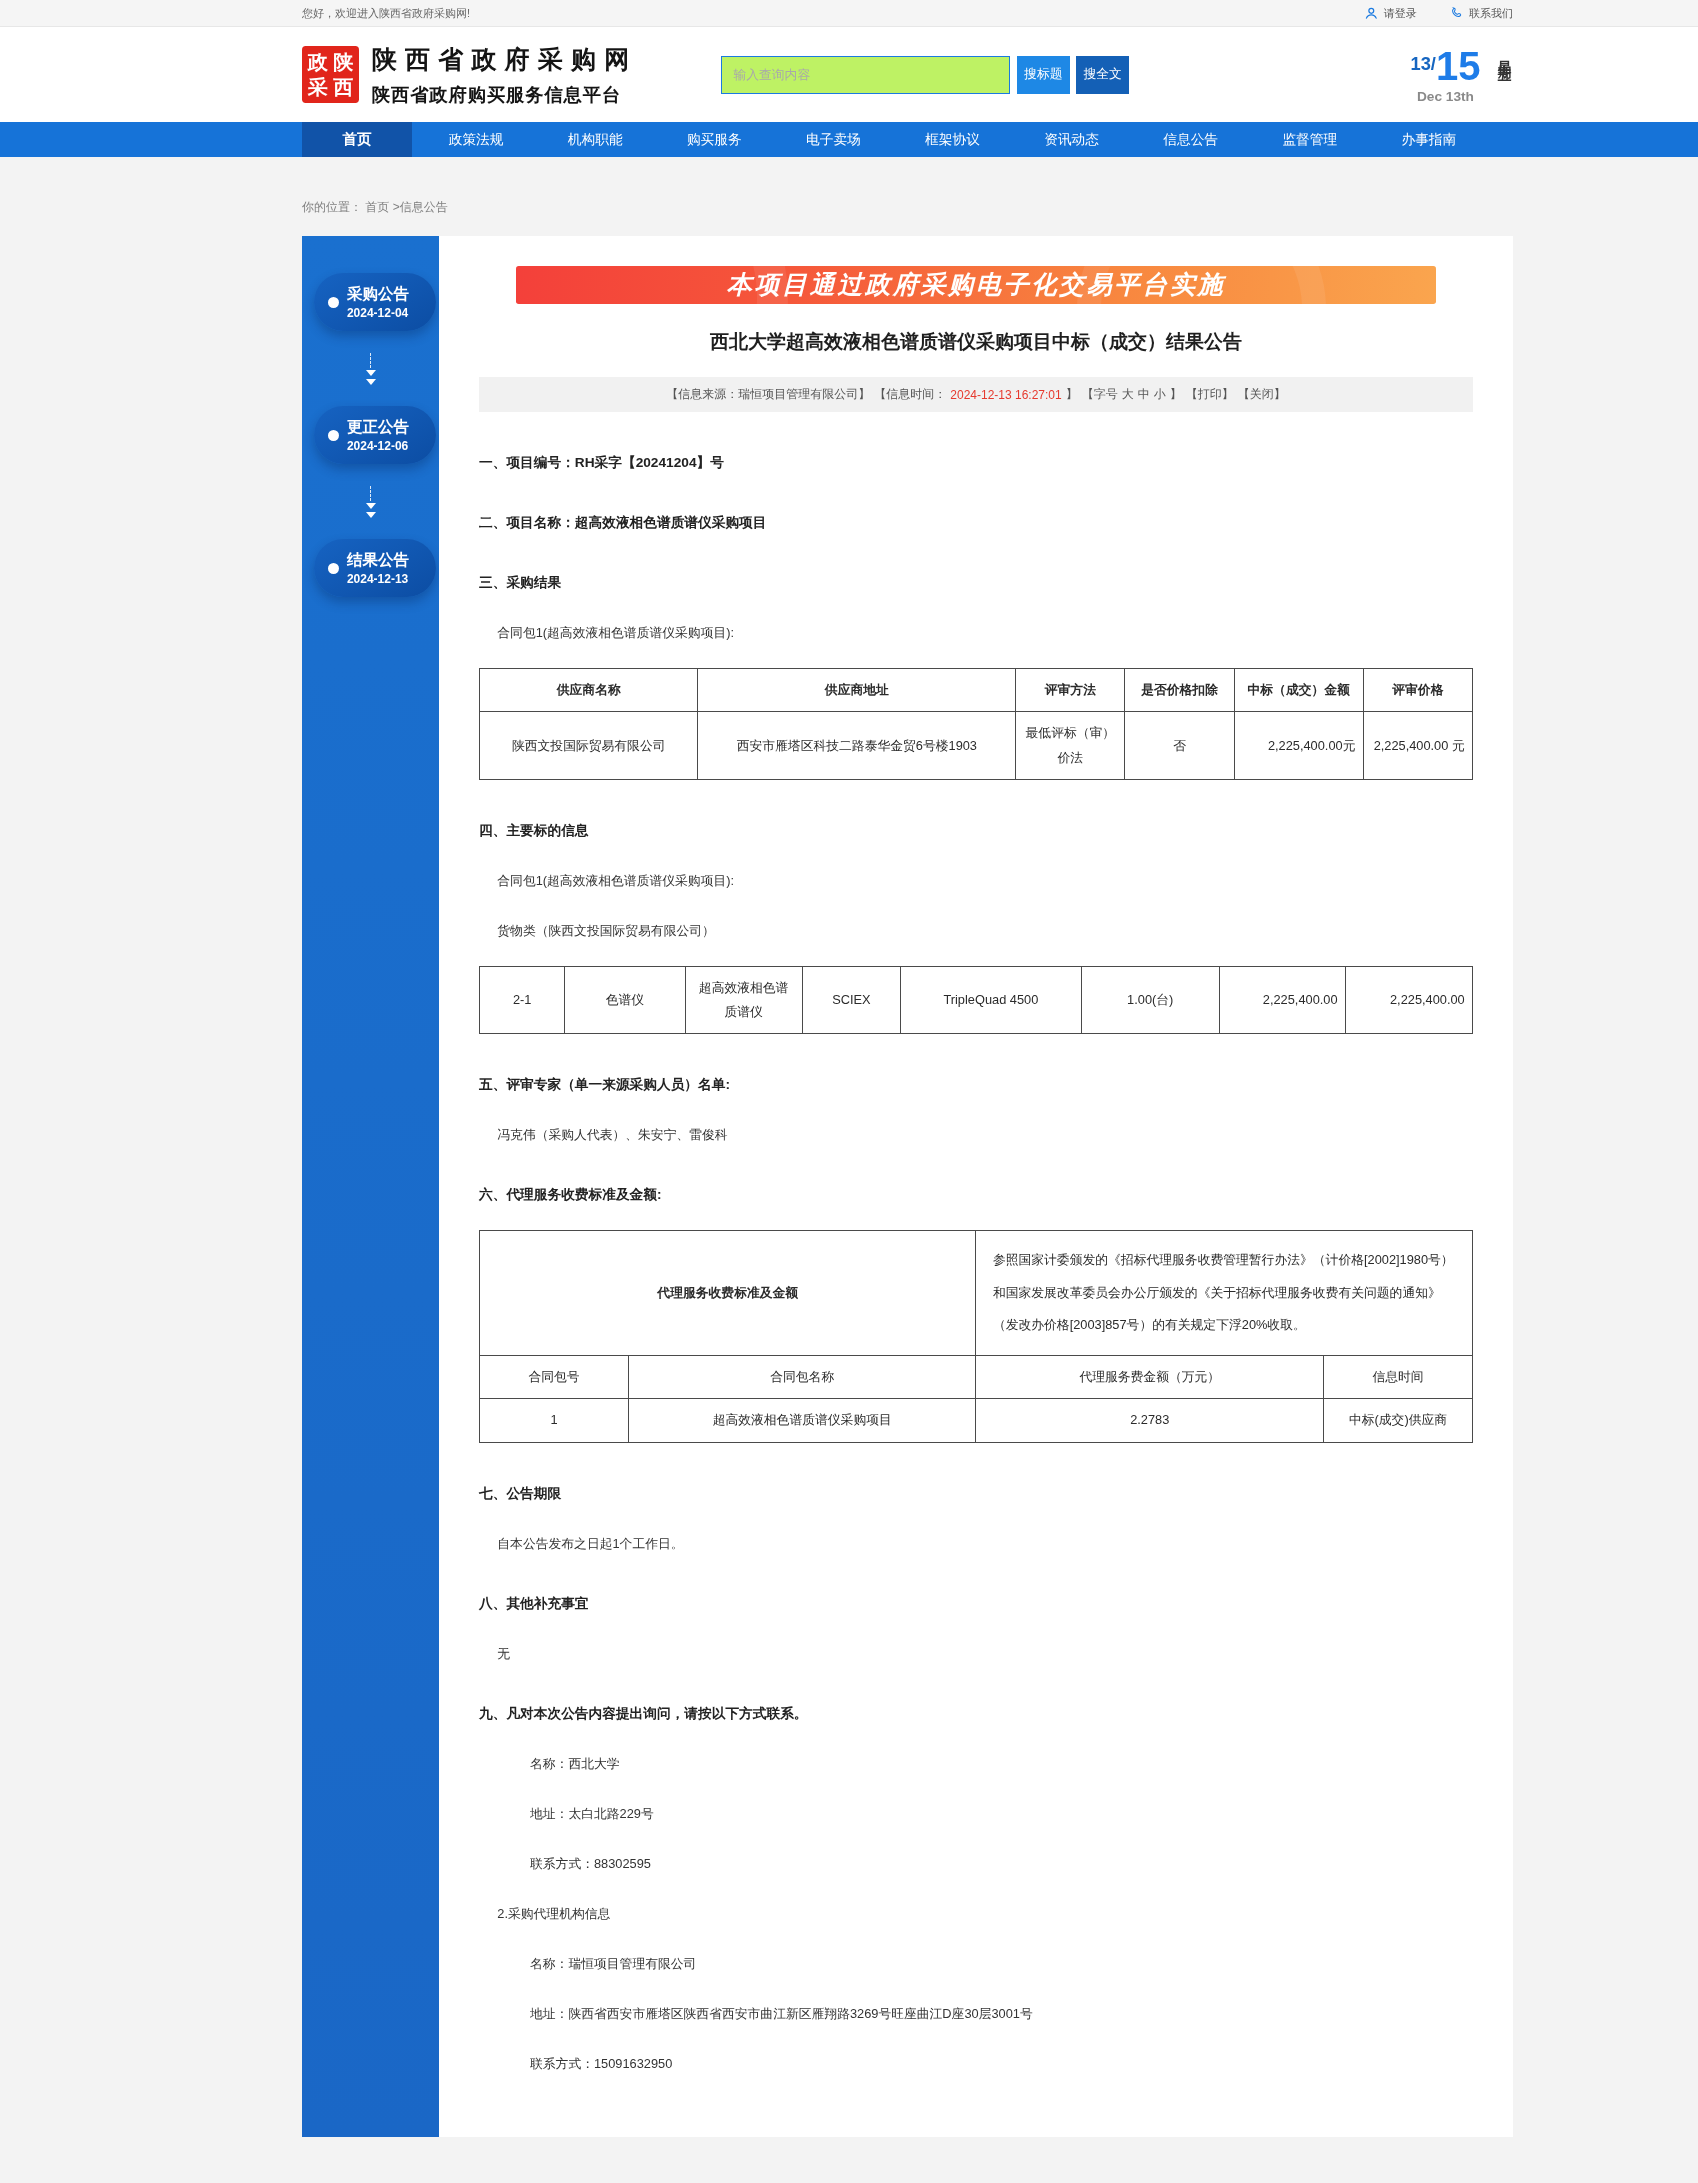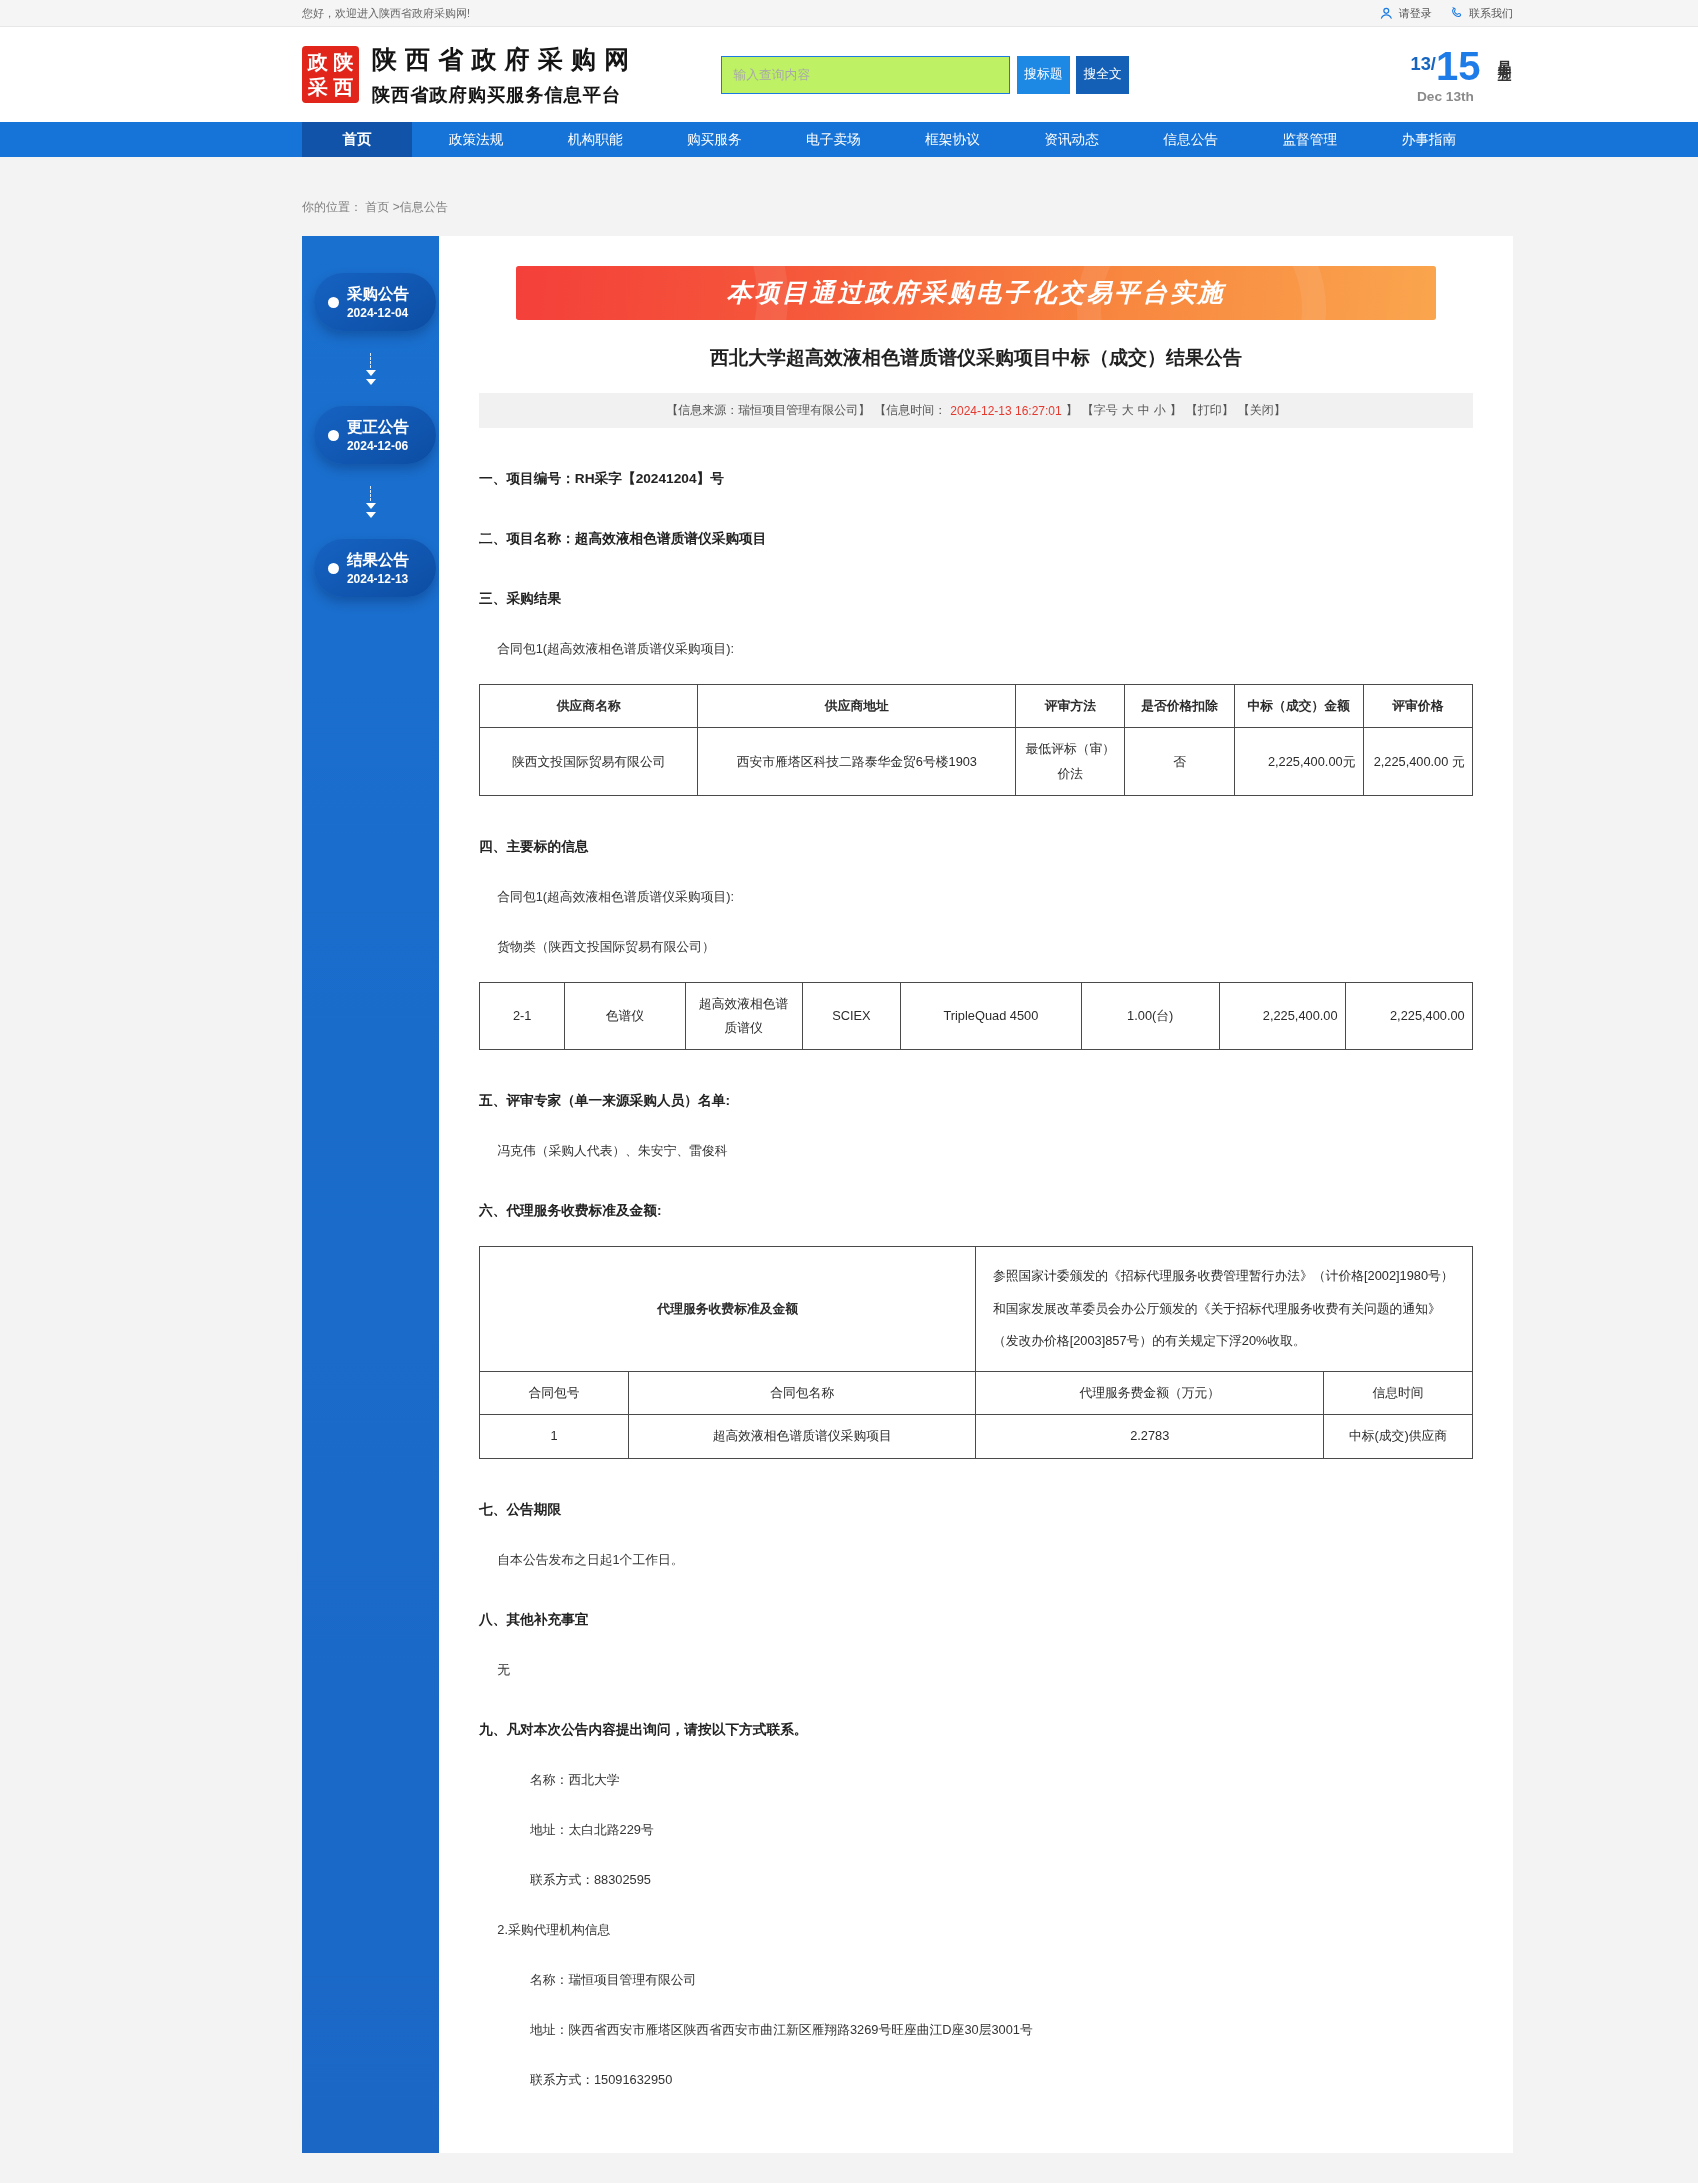--- a/index.html
+++ b/index.html
@@ -3,21 +3,21 @@
 <meta charset="utf-8">
 <style>
   * { box-sizing: border-box; margin: 0; padding: 0; }
   html,body { background:#f3f3f3; font-family:"Liberation Sans","DejaVu Sans",sans-serif; color:#333; }
   body { width:1699px; }
   .wrap { width:1211px; margin-left:302px; }
 
   
   .topbar { background:#f5f5f5; border-bottom:0.9px solid #e7e7e7; height:27.4px; }
   .topbar .wrap { display:flex; justify-content:space-between; align-items:center; height:100%; font-size:11px; color:#666; }
-  .topbar-right { display:flex; align-items:flex-start; gap:18px; }
+  .topbar-right { display:flex; align-items:flex-start; gap:33px; }
   .toplink { display:flex; align-items:center; gap:5.5px; color:#555; cursor:pointer; }
   .toplink svg { display:block; }
 
   
   .header { background:#fff; height:95px; }
   .header .wrap { display:flex; align-items:center; height:100%; }
   .logo { display:flex; align-items:center; cursor:pointer; }
   .seal { width:57px; height:57px; background:#e1251b; border-radius:3.7px; display:grid; grid-template-columns:1fr 1fr; padding:3.7px; gap:0.9px; }
   .seal span { color:#fff; font-weight:bold; font-size:20px; line-height:24px; text-align:center; }
   .site-titles { margin-left:12.8px; }
@@ -53,21 +53,21 @@
   .pill { margin:0 2.7px 0 12px; height:58px; border-radius:29px; background:linear-gradient(150deg,#1663c2 0%,#0c4da3 100%); box-shadow:0 5.5px 11px rgba(0,30,80,.3); display:flex; align-items:center; padding-left:13.7px; cursor:pointer; }
   .pill-dot { width:11px; height:11px; border-radius:50%; background:#fff; margin-right:8.2px; flex-shrink:0; }
   .pill-title { color:#fff; font-size:15.5px; font-weight:bold; line-height:18.3px; }
   .pill-date { color:#fff; font-size:12px; font-weight:bold; margin-top:2.7px; }
   .step-arrow { height:75px; display:flex; flex-direction:column; align-items:center; justify-content:center; }
   .dash { height:14.6px; border-left:0.9px dashed rgba(255,255,255,.85); }
   .tri { width:0; height:0; border-left:5.5px solid transparent; border-right:5.5px solid transparent; border-top:6.4px solid #fff; margin-top:2.7px; }
 
   .panel { flex:1; background:#fff; padding:27.4px 40px 64px; }
 
-  .banner { margin:1.8px 37px 0; height:54px; border-radius:2.7px; position:relative; overflow:hidden;
+  .banner { margin:1.8px 37px 0; height:38px; border-radius:2.7px; position:relative; overflow:hidden;
     background:linear-gradient(95deg,#f4403a 0%,#f5573a 30%,#f8873f 66%,#faa54e 100%);
     display:flex; align-items:center; justify-content:center; }
   .banner:before { content:""; position:absolute; left:-46px; top:-128px; width:256px; height:256px; border:31px solid rgba(255,255,255,.08); border-radius:50%; }
   .banner:after { content:""; position:absolute; right:110px; top:-82px; width:201px; height:201px; border:24px solid rgba(255,255,255,.08); border-radius:50%; }
   .banner span { color:#fff; font-size:25px; font-weight:bold; font-style:italic; letter-spacing:2.7px; position:relative; z-index:1; }
 
   .art-title { margin-top:25.6px; text-align:center; font-size:19px; font-weight:bold; color:#1f1f1f; }
   .meta { margin-top:22px; background:#f1f1f1; height:35px; display:flex; align-items:center; justify-content:center; font-size:12px; color:#555; gap:4px; }
   .meta .red { color:#e6392e; }
   .meta .ctrl { cursor:pointer; }

